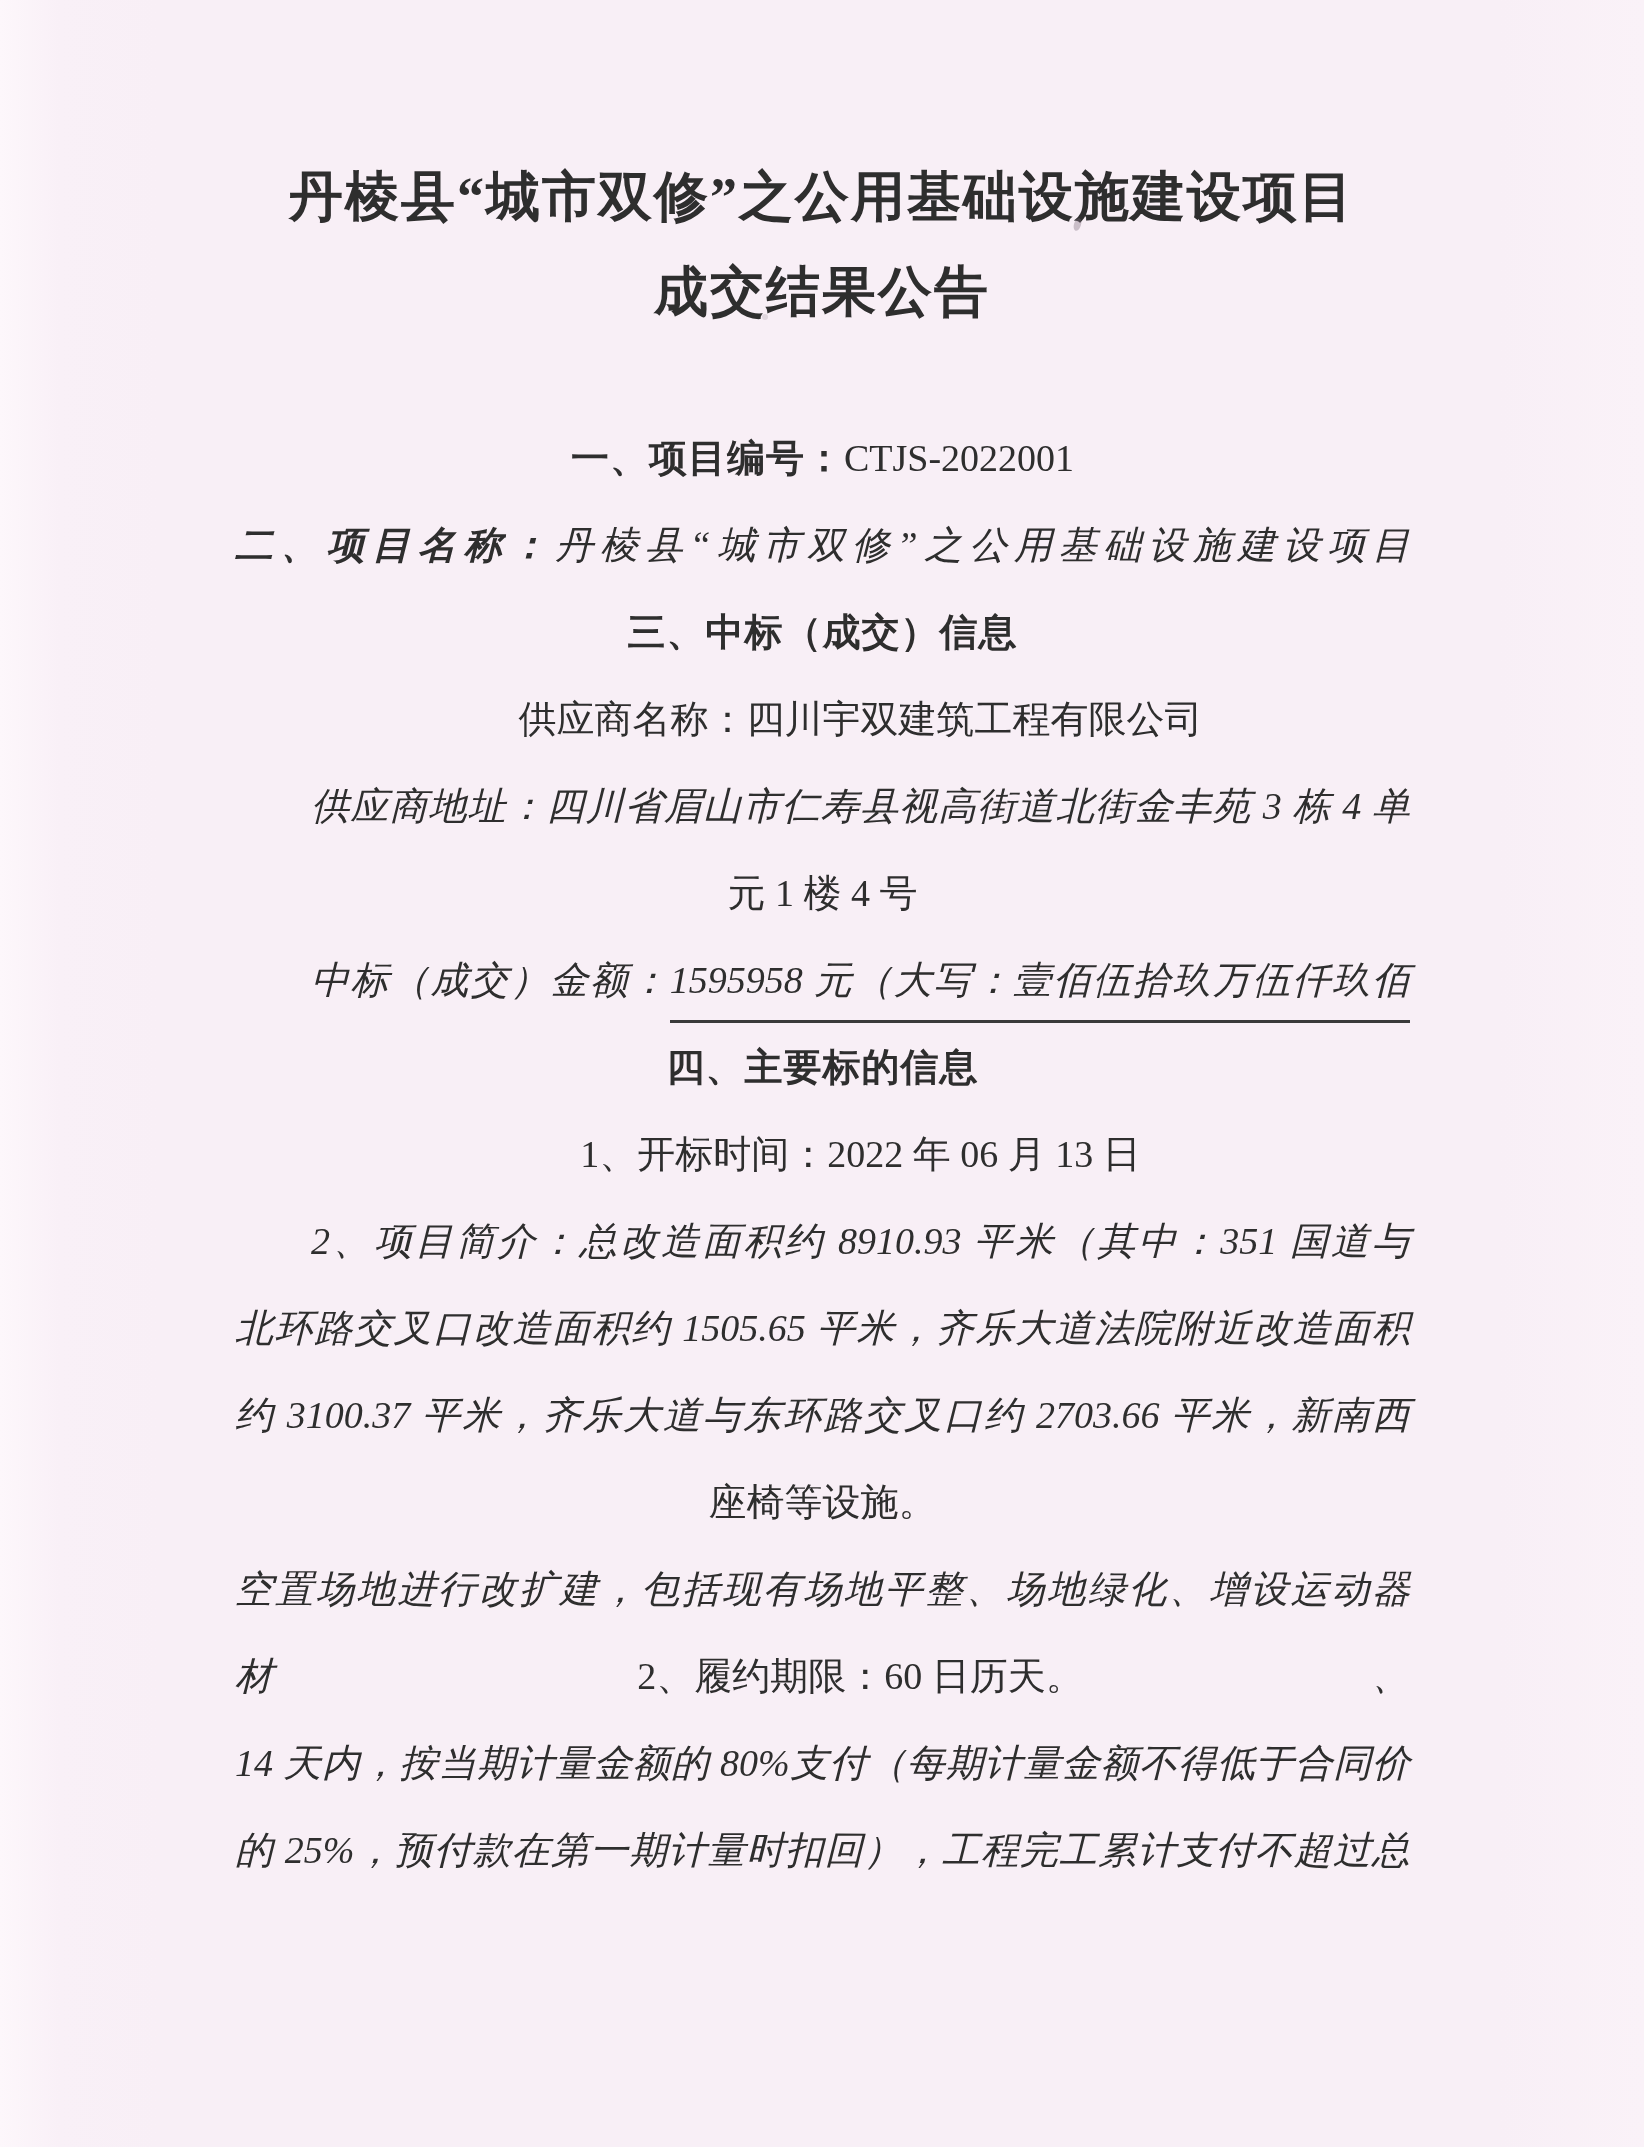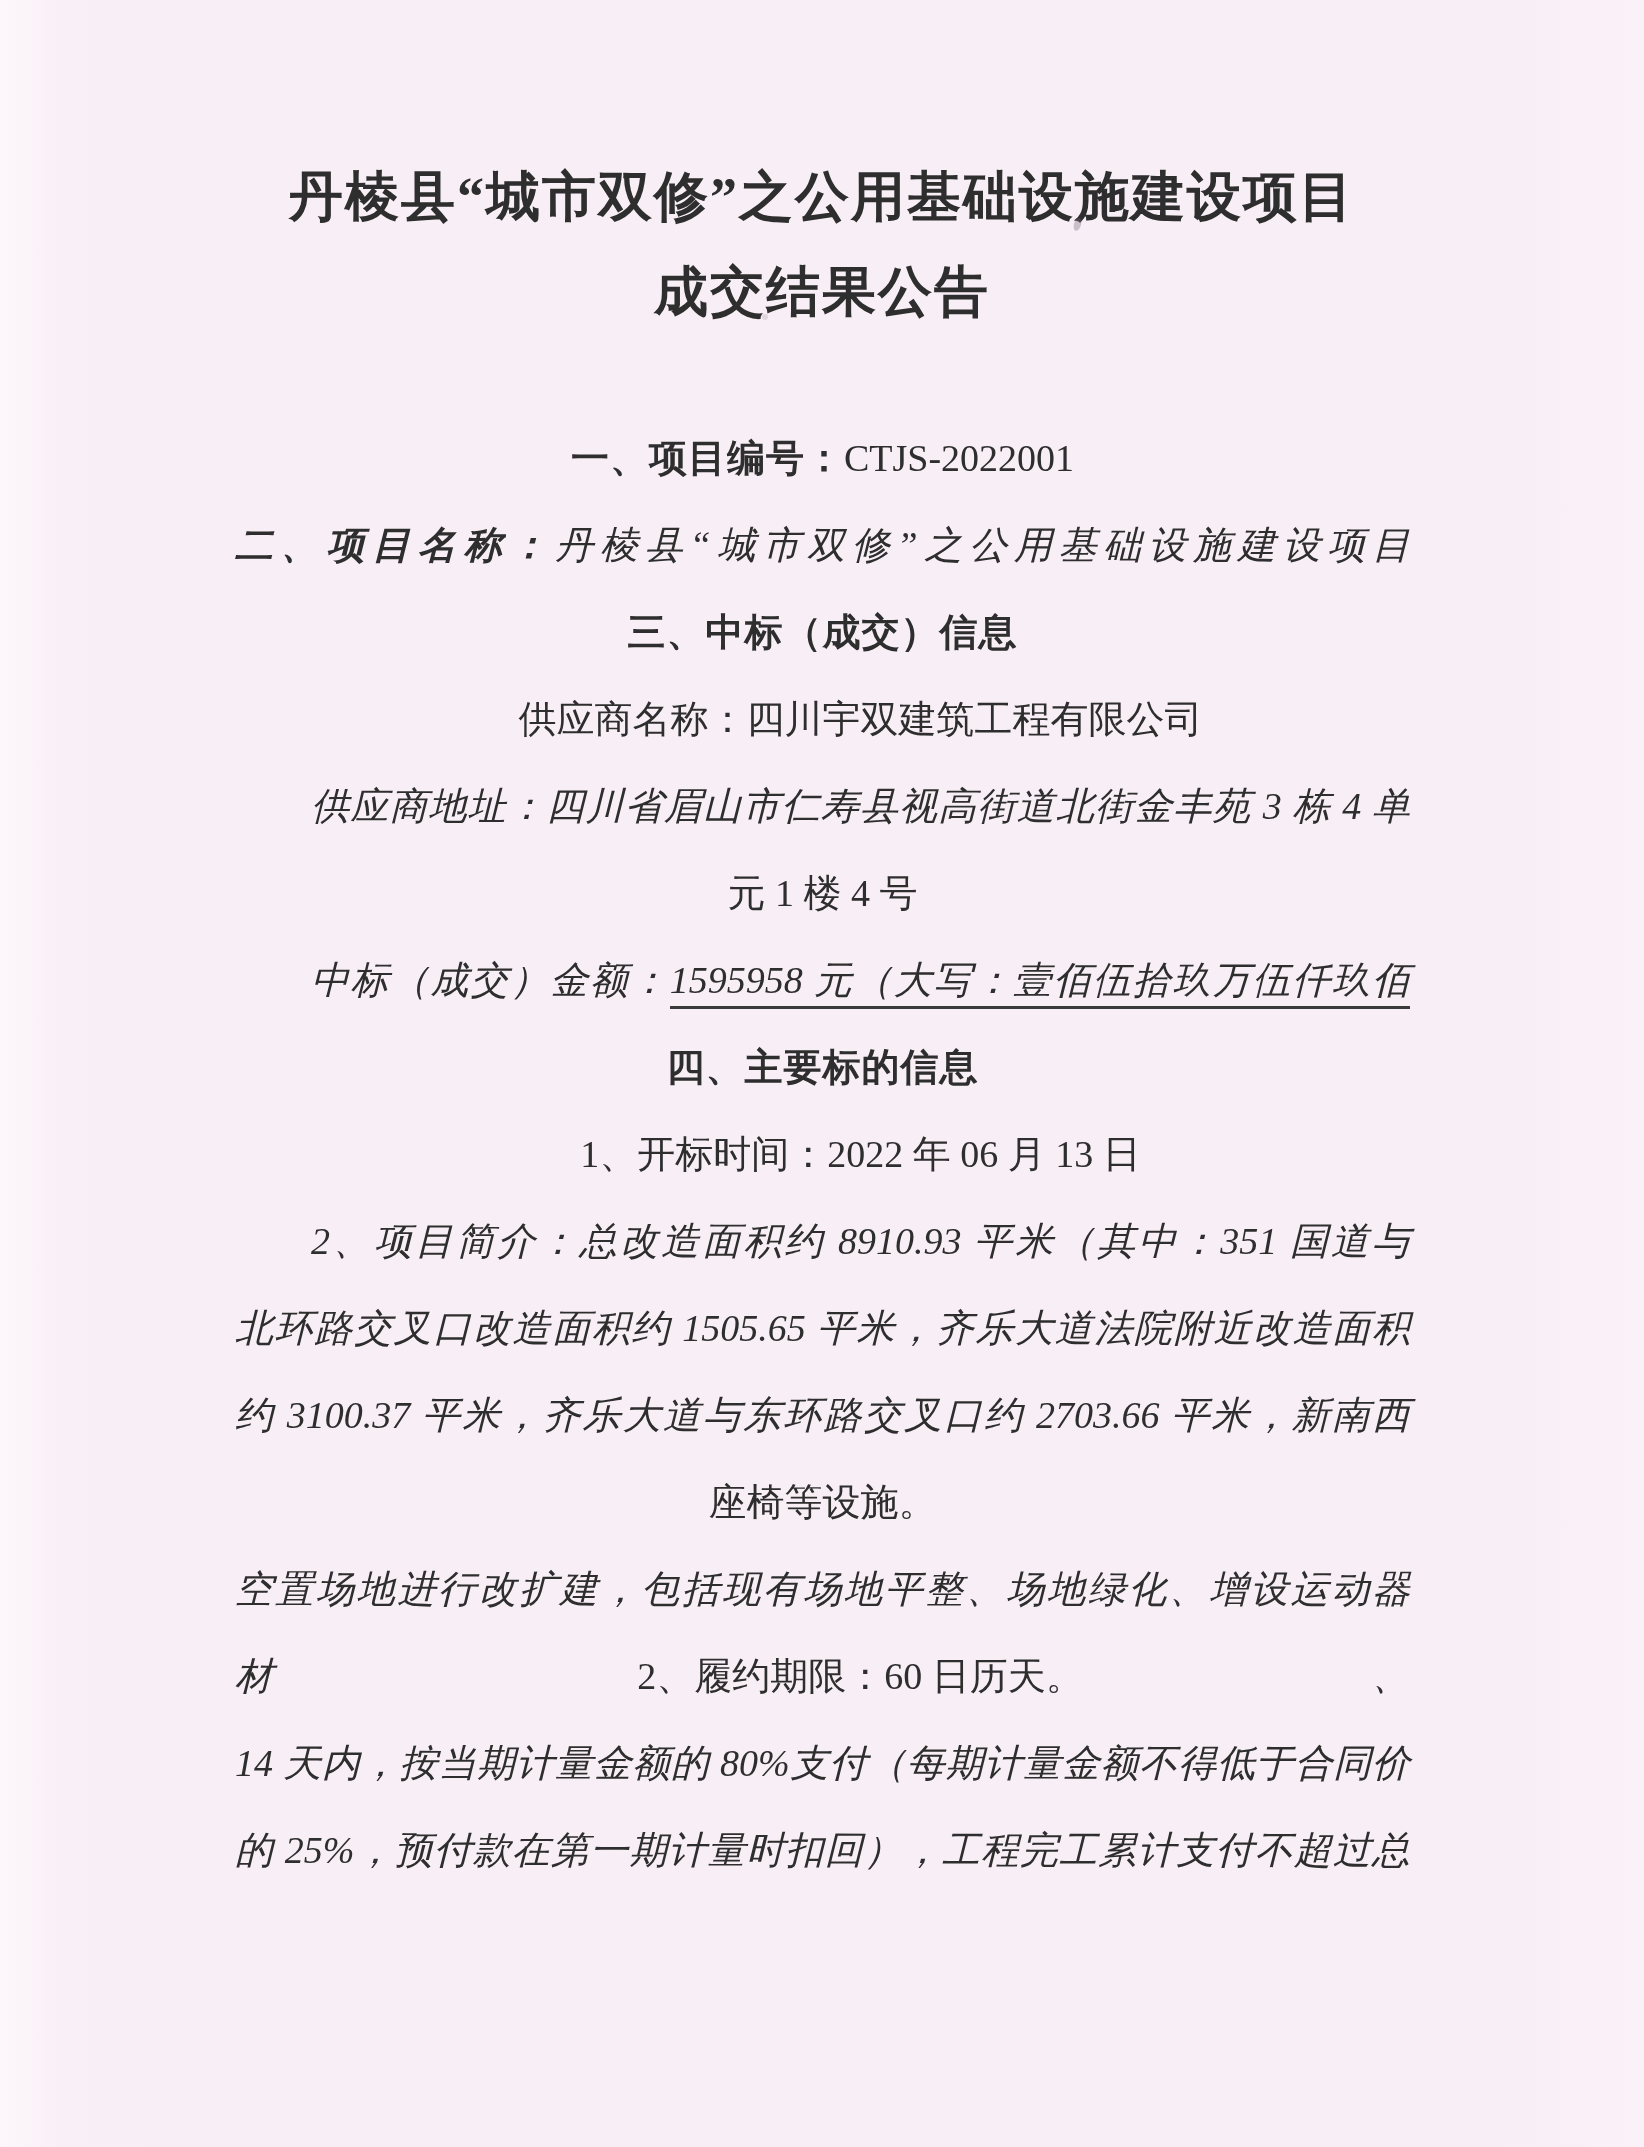--- a/index.html
+++ b/index.html
@@ -37,21 +37,21 @@
     font-style: italic;
   }
   .line.indent { padding-left: 76px; }
   .seg-b {
     font-family: "Liberation Sans", "DejaVu Sans", sans-serif;
     font-weight: 700;
     letter-spacing: 1px;
   }
   .seg-u {
     border-bottom: 3px solid #3a3a3a;
-    padding-bottom: 5px;
+    padding-bottom: 19px;
   }
   .seg-ext { padding-right: 26px; }
   .speckle {
     position: absolute;
     background: rgba(125, 110, 125, 0.38);
     border-radius: 50%;
   }
   #speckle-1 { left: 1074px; top: 218px; width: 7px; height: 13px; transform: rotate(18deg); }
   #speckle-2 { left: 762px; top: 314px; width: 6px; height: 6px; opacity: .5; }
 </style>

